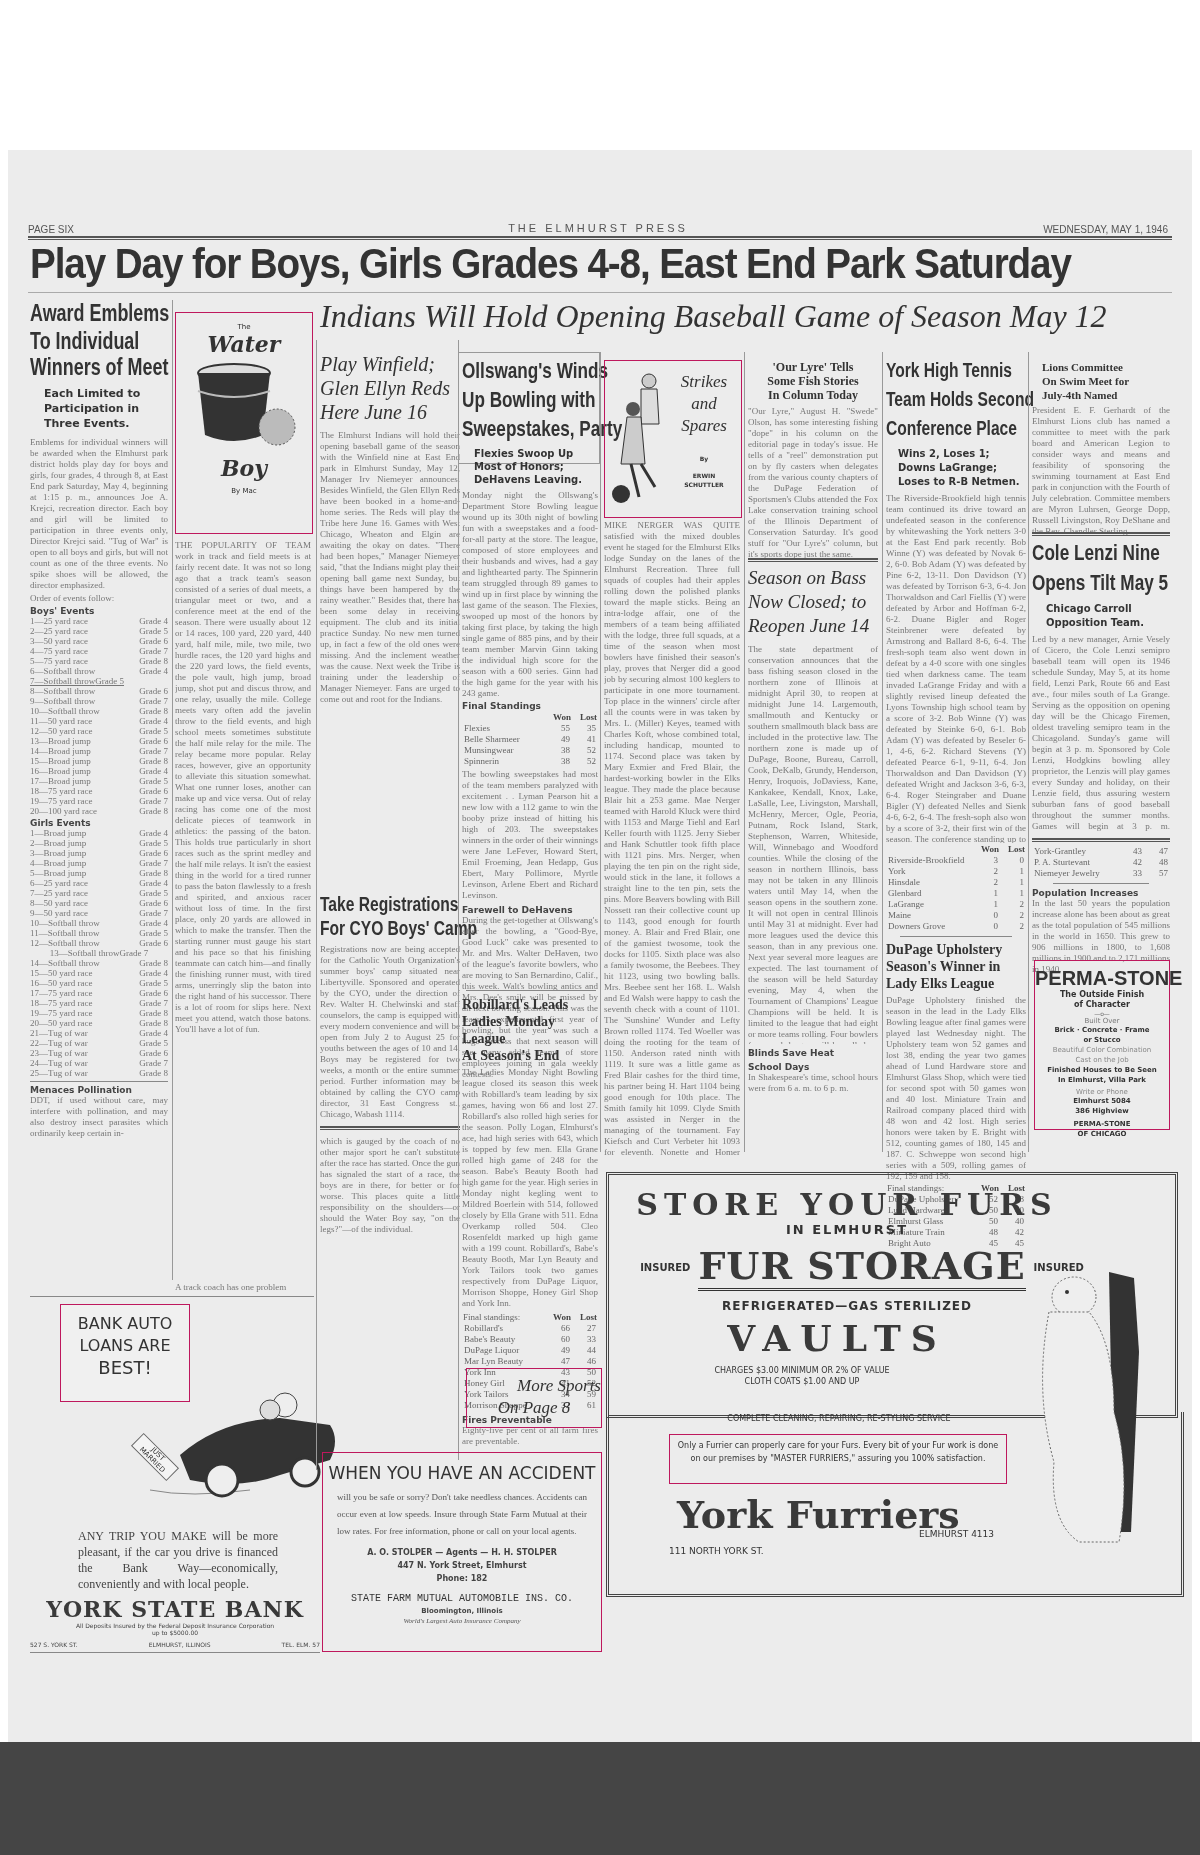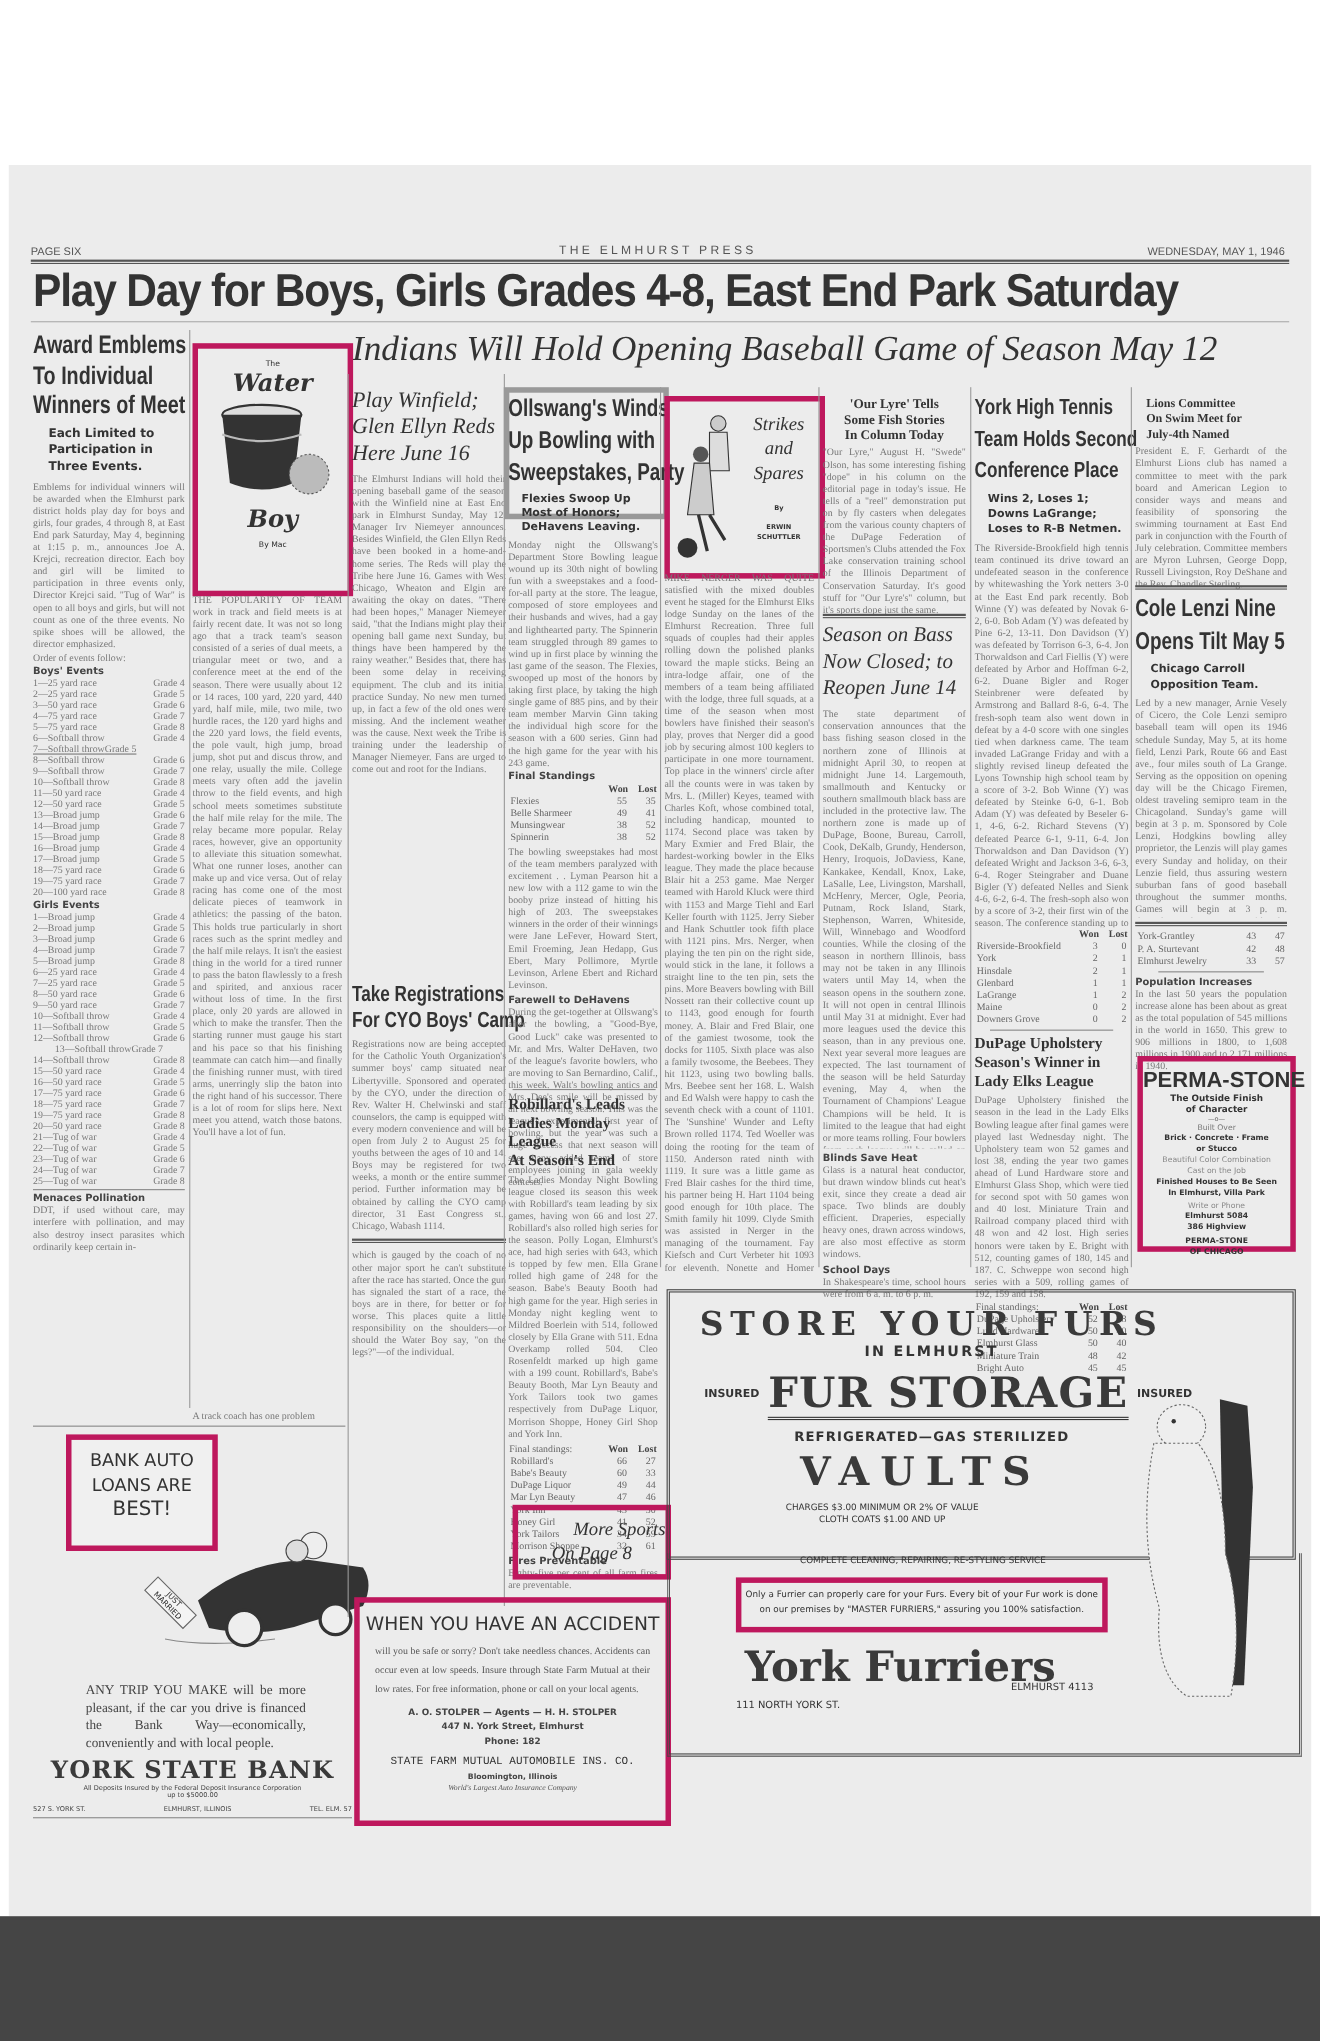--- a/index.html
+++ b/index.html
@@ -14,21 +14,21 @@
   .rule{position:absolute;height:0;border-top:2px solid #555;border-bottom:1px solid #555;padding-top:1px;}
   .banner{position:absolute;left:30px;top:240px;width:1140px;font-family:"Liberation Sans",sans-serif;font-weight:bold;font-size:42px;letter-spacing:-1.2px;color:#333;white-space:nowrap;transform:scaleX(.92);transform-origin:left;}
   .subbanner{position:absolute;left:320px;top:298px;font-style:italic;font-size:32px;color:#333;white-space:nowrap;}
   .cond{font-family:"Liberation Sans",sans-serif;font-weight:bold;color:#333;transform:scaleX(.78);transform-origin:left;white-space:nowrap;}
   .deck{font-family:"DejaVu Sans",sans-serif;font-weight:bold;font-size:11px;line-height:15px;color:#333;}
   .body{font-size:9px;line-height:11px;color:#777;text-align:justify;}
   .ital-head{font-style:italic;font-size:24px;line-height:28px;color:#333;}
   .serif-head{font-weight:bold;font-size:17px;line-height:20px;color:#333;}
   .vline{position:absolute;width:0;border-left:1px solid #999;}
   .hline{position:absolute;height:0;border-top:1px solid #888;}
-  .box{position:absolute;border:5px solid #be185d;}
+  .box{position:absolute;border:1px solid #be185d;}
   table.stand{border-collapse:collapse;font-size:9px;color:#666;width:100%;}
   table.stand td{padding:0 2px;line-height:11px;}
   table.stand td.n{text-align:right;width:22px;}
   table.stand th{font-weight:bold;font-size:9px;color:#444;text-align:right;}
   table.stand th.l{text-align:left;font-weight:normal;color:#666;}
   .slab{font-family:"DejaVu Serif",serif;font-weight:bold;color:#3a3a3a;}
   .sans{font-family:"DejaVu Sans",sans-serif;}
   .center{text-align:center;}
   .small-head{font-family:"DejaVu Sans",sans-serif;font-weight:bold;font-size:9px;color:#444;}
 </style>
@@ -483,21 +483,20 @@
 </div>
 <div class="rule" style="left:748px;top:558px;width:130px;"></div>
 <div class="abs" style="left:748px;top:566px;width:130px;">
   <div class="ital-head" style="font-size:19px;line-height:24px;">
     <div>Season on Bass</div>
       <div>Now Closed; to</div>
       <div>Reopen June 14</div>
   </div>
   <div class="body" style="margin-top:6px;height:400px;overflow:hidden;">The state department of conservation announces that the bass fishing season closed in the northern zone of Illinois at midnight April 30, to reopen at midnight June 14. Largemouth, smallmouth and Kentucky or southern smallmouth black bass are included in the protective law. The northern zone is made up of DuPage, Boone, Bureau, Carroll, Cook, DeKalb, Grundy, Henderson, Henry, Iroquois, JoDaviess, Kane, Kankakee, Kendall, Knox, Lake, LaSalle, Lee, Livingston, Marshall, McHenry, Mercer, Ogle, Peoria, Putnam, Rock Island, Stark, Stephenson, Warren, Whiteside, Will, Winnebago and Woodford counties. While the closing of the season in northern Illinois, bass may not be taken in any Illinois waters until May 14, when the season opens in the southern zone. It will not open in central Illinois until May 31 at midnight. Ever had more leagues used the device this season, than in any previous one. Next year several more leagues are expected. The last tournament of the season will be held Saturday evening, May 4, when the Tournament of Champions' League Champions will be held. It is limited to the league that had eight or more teams rolling. Four bowlers from each league will be called on a handicap basis, total pins to determine the winner. The team winning the event will receive besides the trophy that will be given by Willey Harmon and Pudie Bradt.</div>
   <div class="small-head" style="margin-top:4px;">Blinds Save Heat</div>
-  <div class="body">Glass is a natural heat conductor, but drawn window blinds cut heat's exit, since they create a dead air space. Two blinds are doubly efficient. Draperies, especially heavy ones, drawn across windows, are also most effective as storm windows.</div>
   <div class="small-head" style="margin-top:4px;">School Days</div>
   <div class="body">In Shakespeare's time, school hours were from 6 a. m. to 6 p. m.</div>
 </div>
 
 <div class="vline" style="left:882px;top:352px;height:800px;"></div>
 <div class="abs" style="left:886px;top:356px;width:140px;">
   <div class="cond" style="font-size:20px;line-height:29px;">
     <div>York High Tennis</div>
       <div>Team Holds Second</div>
       <div>Conference Place</div>
@@ -626,21 +625,21 @@
           <td>York-Grantley</td>
           <td class="n">43</td>
           <td class="n">47</td>
         </tr>
         <tr>
           <td>P. A. Sturtevant</td>
           <td class="n">42</td>
           <td class="n">48</td>
         </tr>
         <tr>
-          <td>Elmhurst Jewelry</td>
+          <td>Niemeyer Jewelry</td>
           <td class="n">33</td>
           <td class="n">57</td>
         </tr>
       </tbody>
     </table>
   <div class="hline" style="position:relative;width:70%;margin:4px auto;"></div>
   <div class="small-head">Population Increases</div>
   <div class="body">In the last 50 years the population increase alone has been about as great as the total population of 545 millions in the world in 1650. This grew to 906 millions in 1800, to 1,608 millions in 1900 and to 2,171 millions in 1940.</div>
 </div>
 <div class="box" style="left:1034px;top:960px;width:134px;height:168px;text-align:center;">

